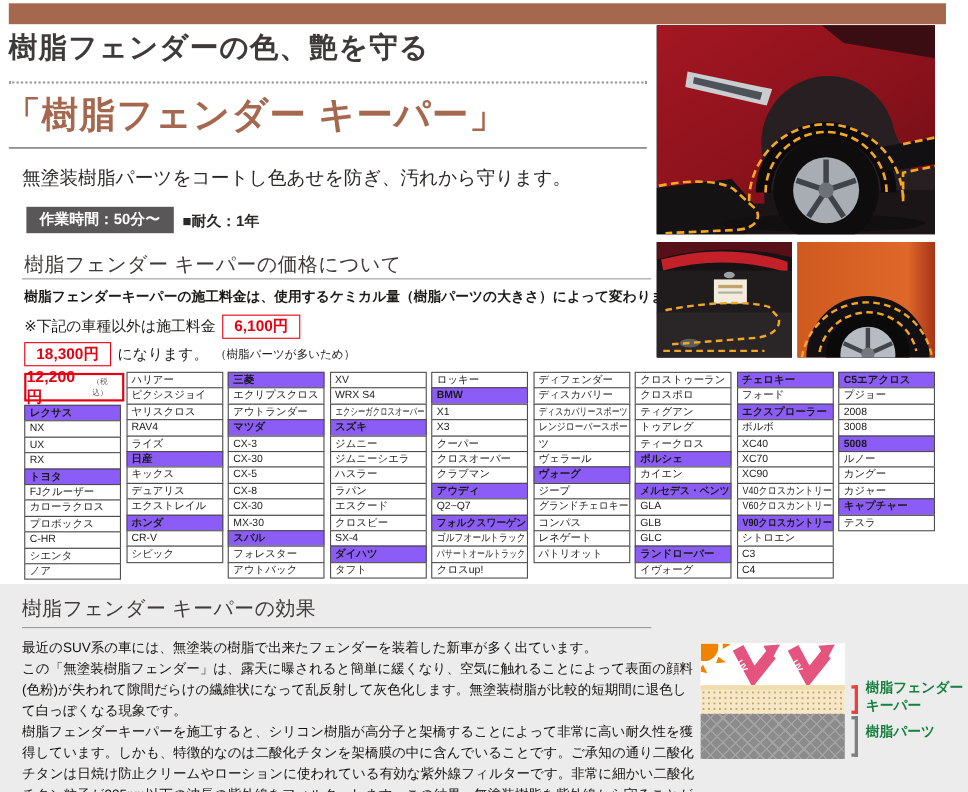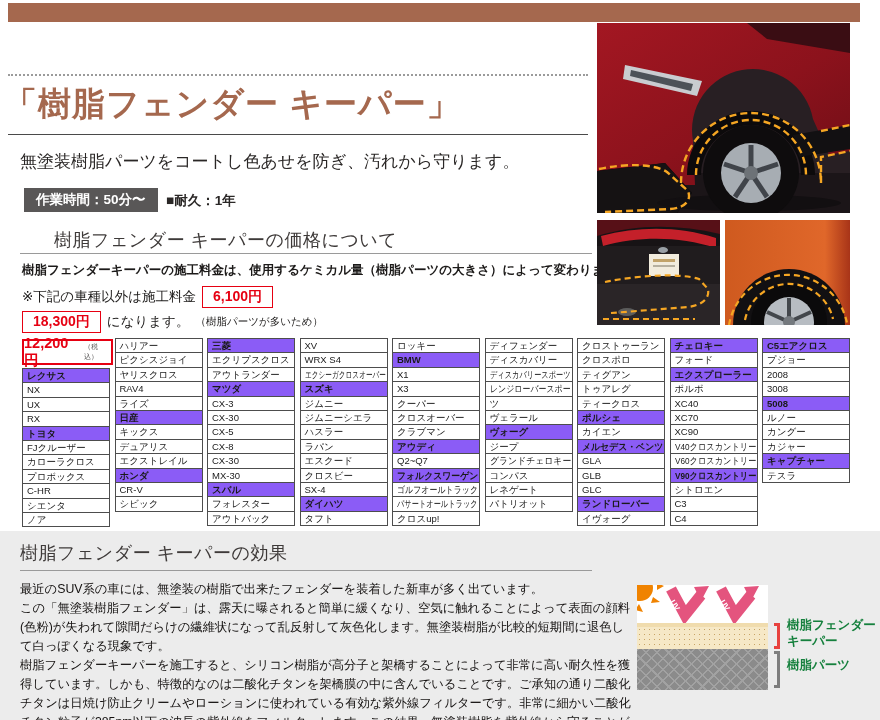--- a/index.html
+++ b/index.html
@@ -87,28 +87,29 @@
   .d-label{position:absolute;left:152px;font-size:12.5px;font-weight:600;color:#15803d;white-space:nowrap;}
   .d-label.l1{top:34px;} .d-label.l2{top:50px;} .d-label.l3{top:74px;}
 </style>
 </head>
 <body>
 
 <div class="page">
 
   <div class="abs topbar"></div>
 
+  <div class="abs main-title">樹脂フェンダーの色、艶を守る</div>
   <div class="abs dotted-sep"></div>
   <div class="abs product-title">「樹脂フェンダー キーパー」</div>
   <div class="abs solid-sep"></div>
   <div class="abs lead">無塗装樹脂パーツをコートし色あせを防ぎ、汚れから守ります。</div>
   <div class="abs badge">作業時間：50分〜</div>
   <div class="abs durability">■耐久：1年</div>
 
-  <div class="abs section-h" style="left:22px;top:228px;margin-left:32px;">樹脂フェンダー キーパーの価格について</div>
+  <div class="abs section-h" style="left:22px;top:228px;">樹脂フェンダー キーパーの価格について</div>
   <div class="abs section-rule" style="left:20px;top:253px;width:572px;"></div>
   <div class="abs intro">樹脂フェンダーキーパーの施工料金は、使用するケミカル量（樹脂パーツの大きさ）によって変わります。</div>
 
   <div class="abs note" style="left:22px;top:286px;">
     <span>※下記の車種以外は施工料金</span>
     <span class="red-box">6,100円</span>
   </div>
   <div class="abs note" style="left:22px;top:311px;">
     <span class="red-box">18,300円</span>
     <span>になります。</span>

